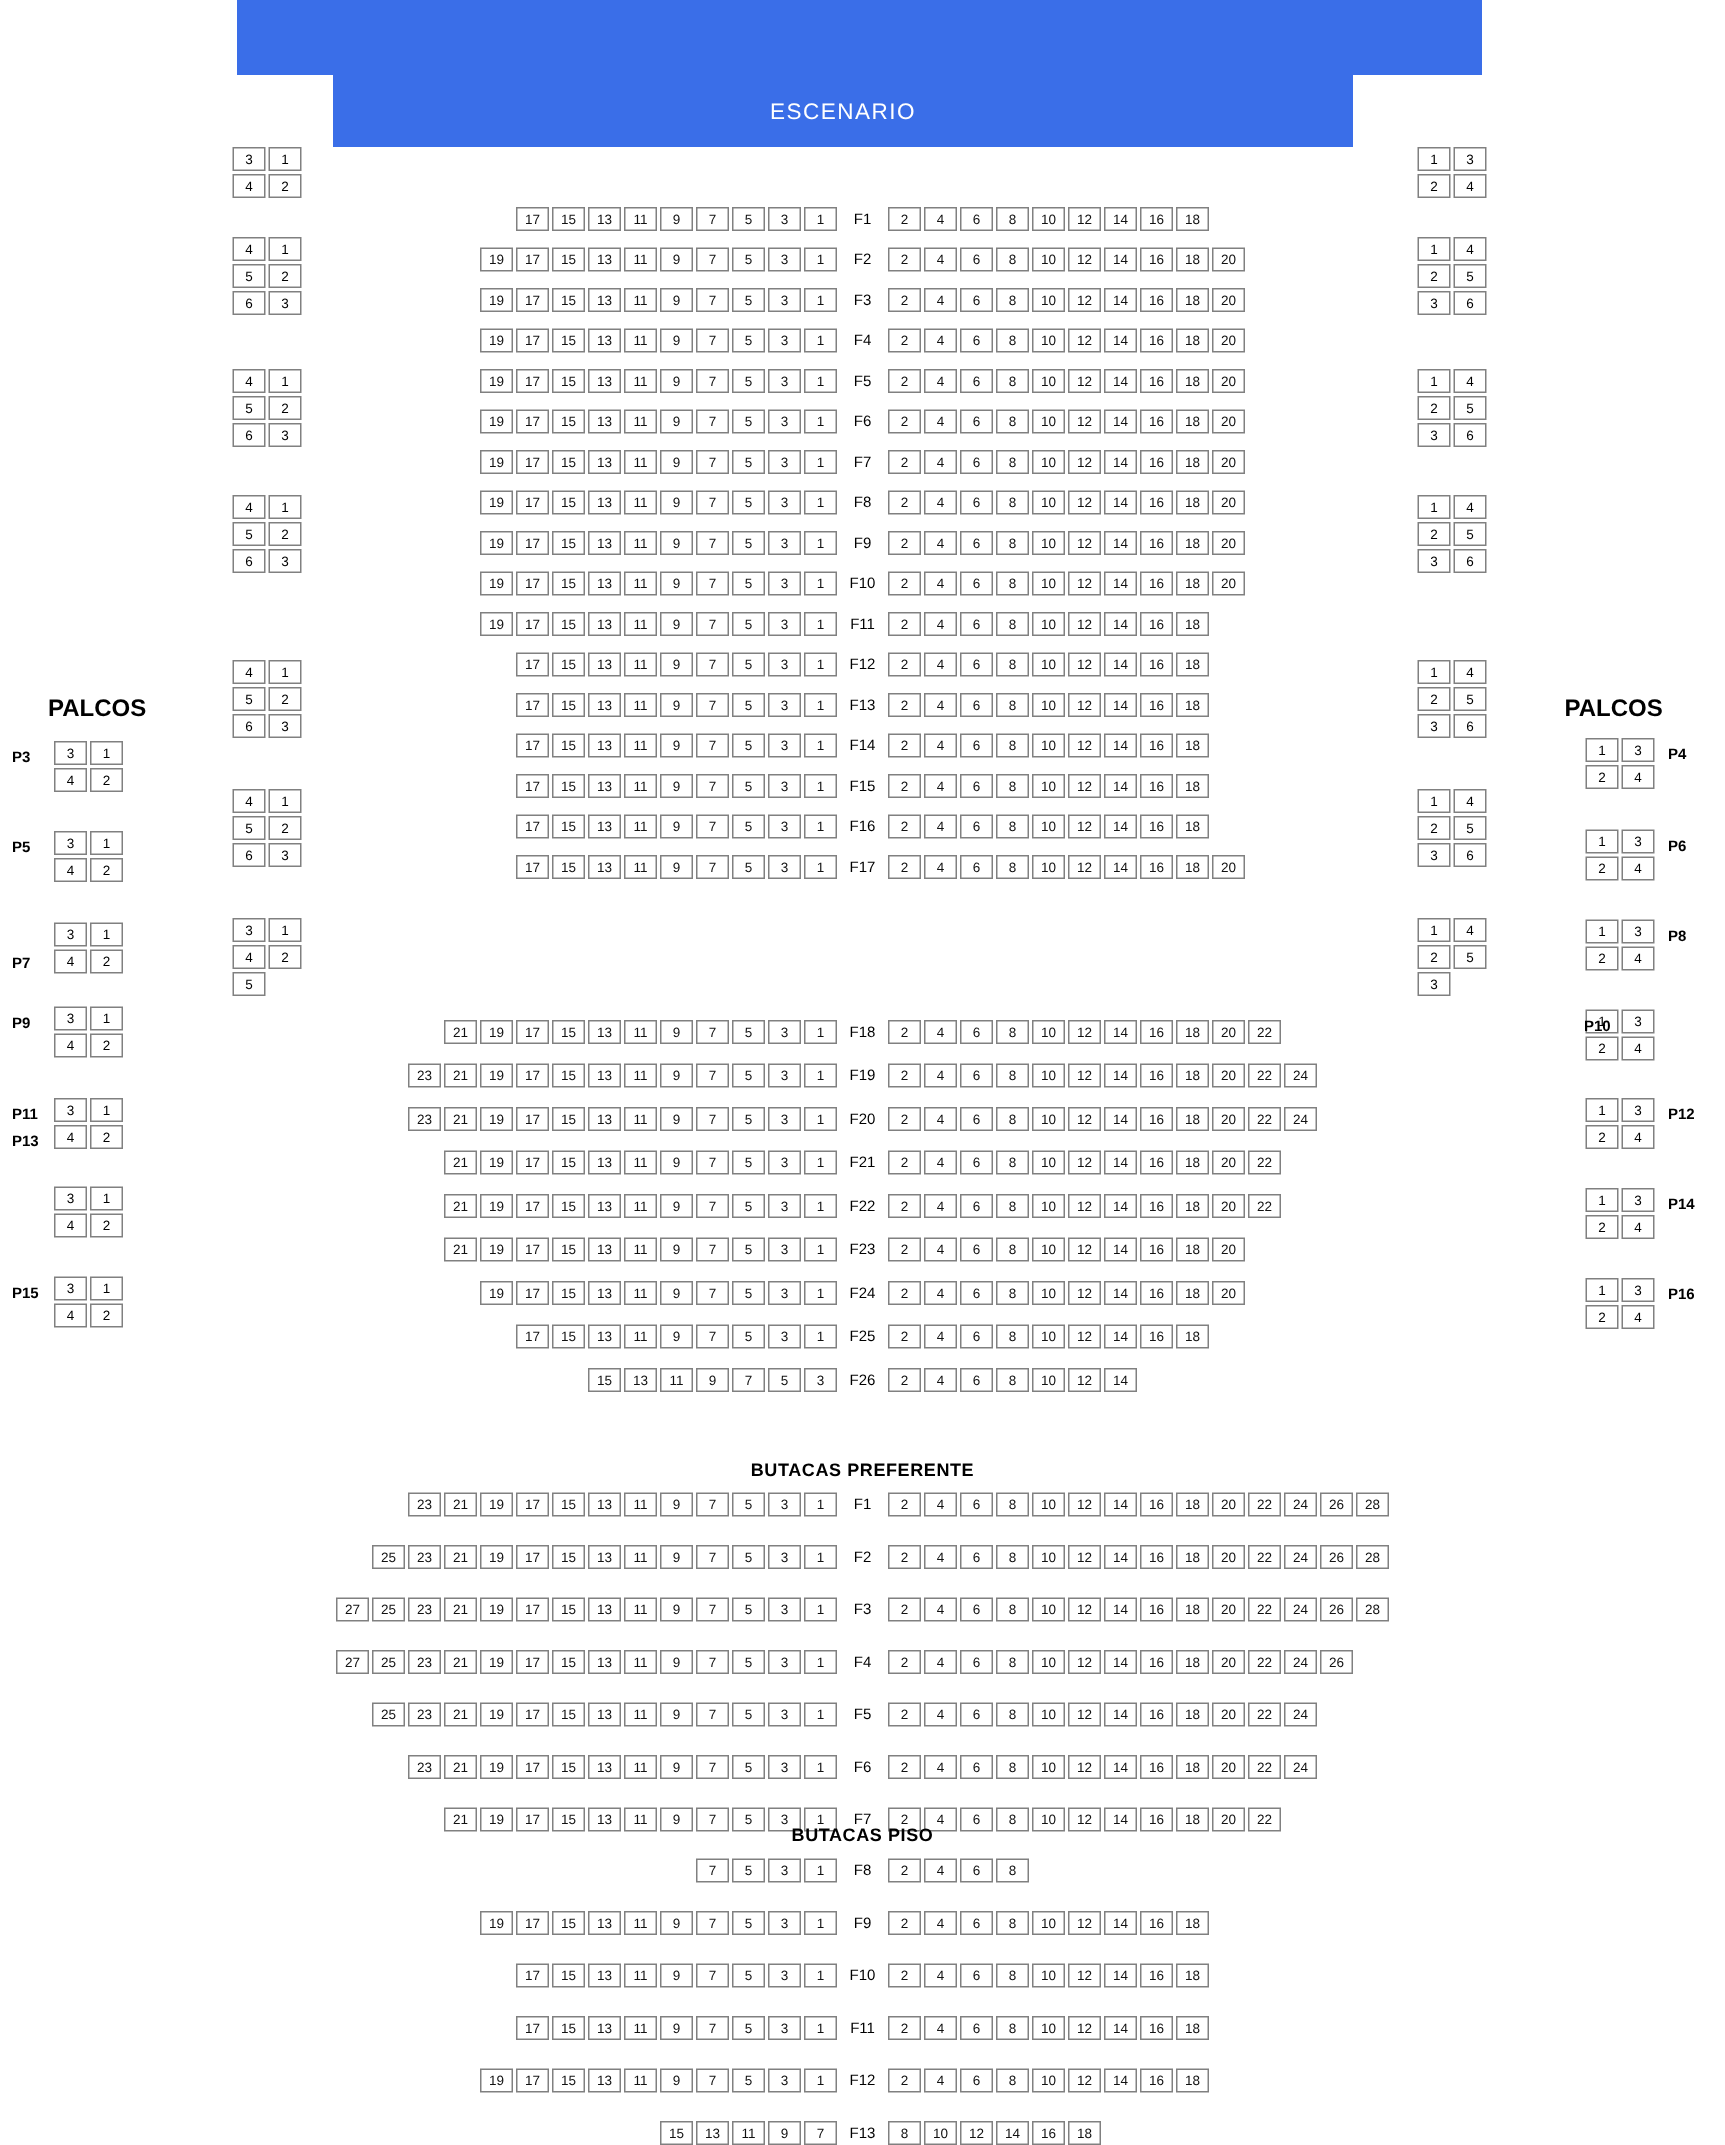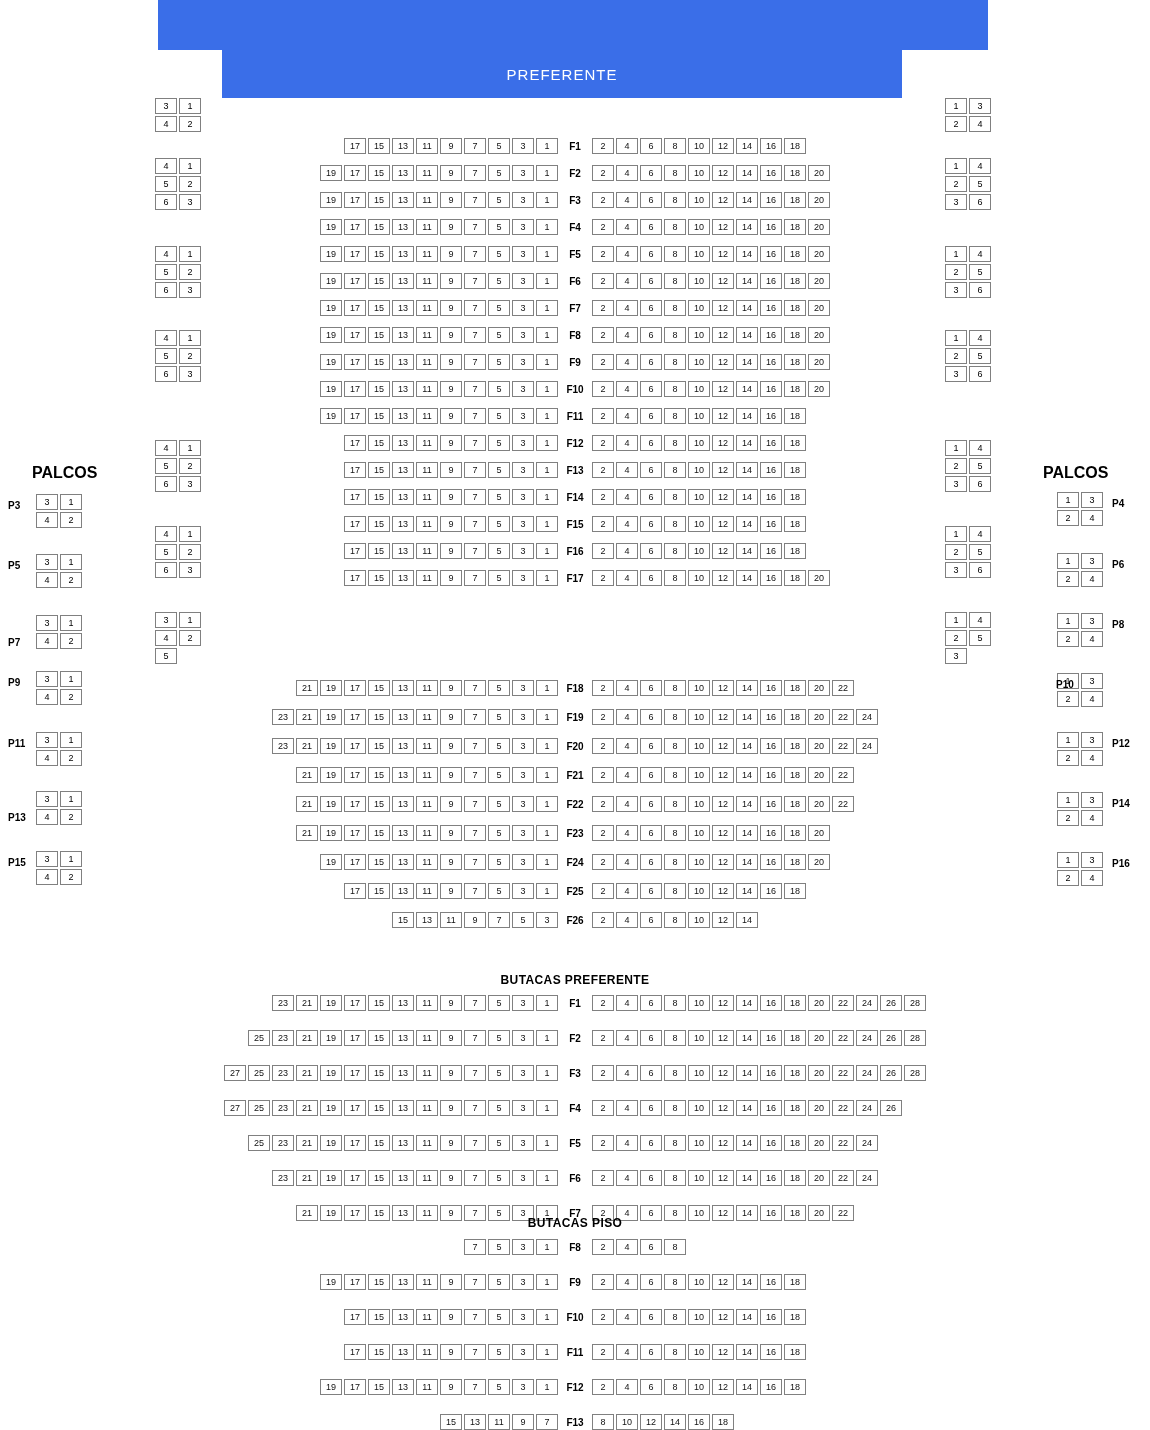--- a/index.html
+++ b/index.html
@@ -24,21 +24,21 @@
   
   .seat{
     width:22px;height:16px;border:1px solid #808080;background:#fff;
     display:inline-flex;align-items:center;justify-content:center;
     font-size:9px;color:#111;box-sizing:border-box;
     margin:0;
   }
   .seat.empty{border:none;background:transparent;}
   .rowlabel{
     width:30px;height:16px;display:inline-flex;align-items:center;justify-content:center;
-    font-size:10px;font-weight:bold;color:#000;
+    font-size:10px;font-weight:normal;color:#000;
   }
   .seatrow{position:absolute;height:16px;white-space:nowrap;display:flex;gap:2px;}
   .section-title{
     position:absolute;width:100%;text-align:center;
     font-size:12px;font-weight:bold;letter-spacing:.4px;
   }
   .palco-title{position:absolute;font-size:16px;font-weight:bold;}
   .palco-box{position:absolute;}
   .palco-row{display:flex;gap:2px;}
   .palco-label{
@@ -49,21 +49,21 @@
     display:inline-flex;align-items:center;justify-content:center;
     font-size:9px;box-sizing:border-box;
   }
 </style>
 </head>
 <body>
 
 <div id="stage-wrap">
 
   <div class="stage-top"></div>
-  <div class="stage-main">PREFERENTE</div>
+  <div class="stage-main">ESCENARIO</div>
 
   <div id="lateral-left">
       <div class="palco-box" style="left: 155px; top: 98px;">
         <div class="palco-row" style="margin-bottom: 2px;">
           <div class="pbox">3</div>
           <div class="pbox">1</div>
         </div>
         <div class="palco-row" style="margin-bottom: 2px;">
           <div class="pbox">4</div>
           <div class="pbox">2</div>
@@ -909,21 +909,21 @@
       <div class="palco-box" style="left: 36px; top: 791px;">
         <div class="palco-row" style="margin-bottom: 2px;">
           <div class="pbox">3</div>
           <div class="pbox">1</div>
         </div>
         <div class="palco-row" style="margin-bottom: 2px;">
           <div class="pbox">4</div>
           <div class="pbox">2</div>
         </div>
       </div>
-      <div class="palco-label" style="left: 8px; top: 812px; text-align: center;">P13</div>
+      <div class="palco-label" style="left: 8px; top: 756px; text-align: center;">P13</div>
       <div class="palco-box" style="left: 36px; top: 851px;">
         <div class="palco-row" style="margin-bottom: 2px;">
           <div class="pbox">3</div>
           <div class="pbox">1</div>
         </div>
         <div class="palco-row" style="margin-bottom: 2px;">
           <div class="pbox">4</div>
           <div class="pbox">2</div>
         </div>
       </div>

